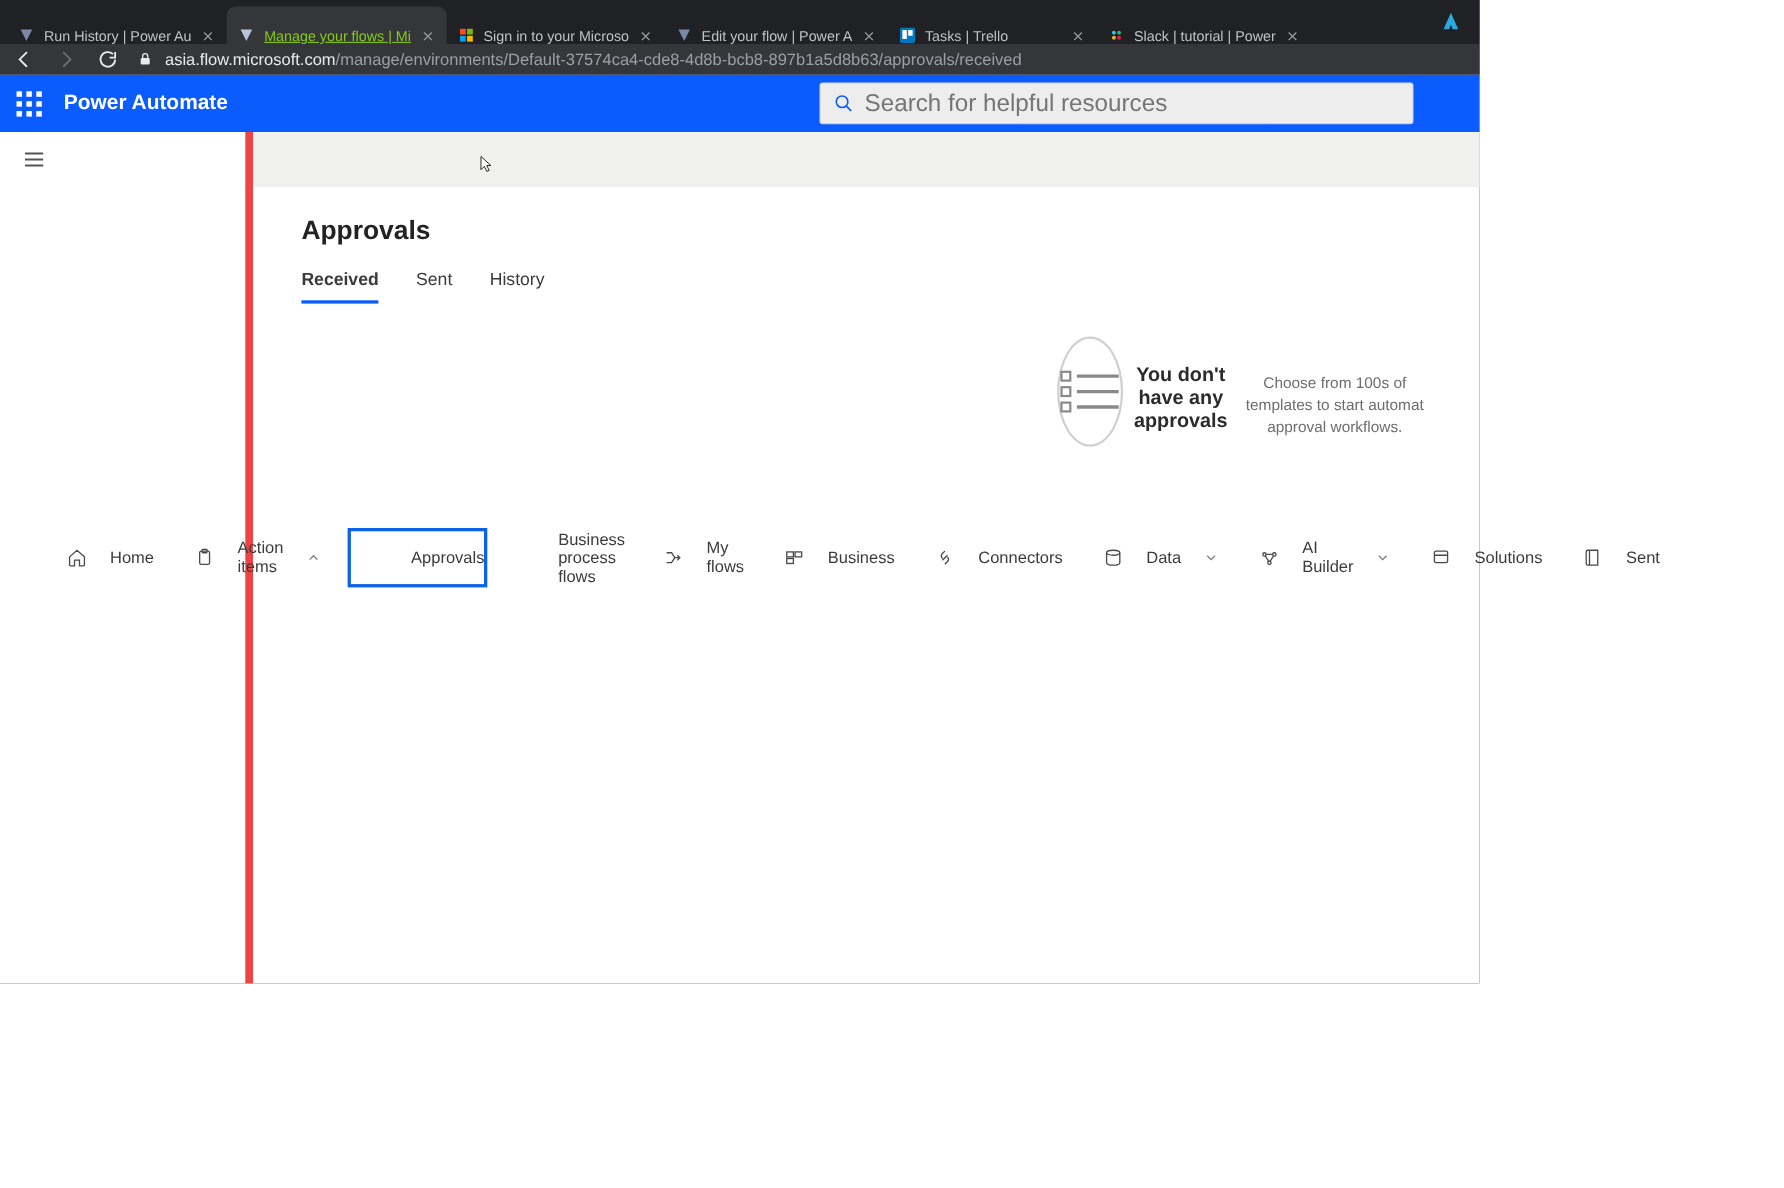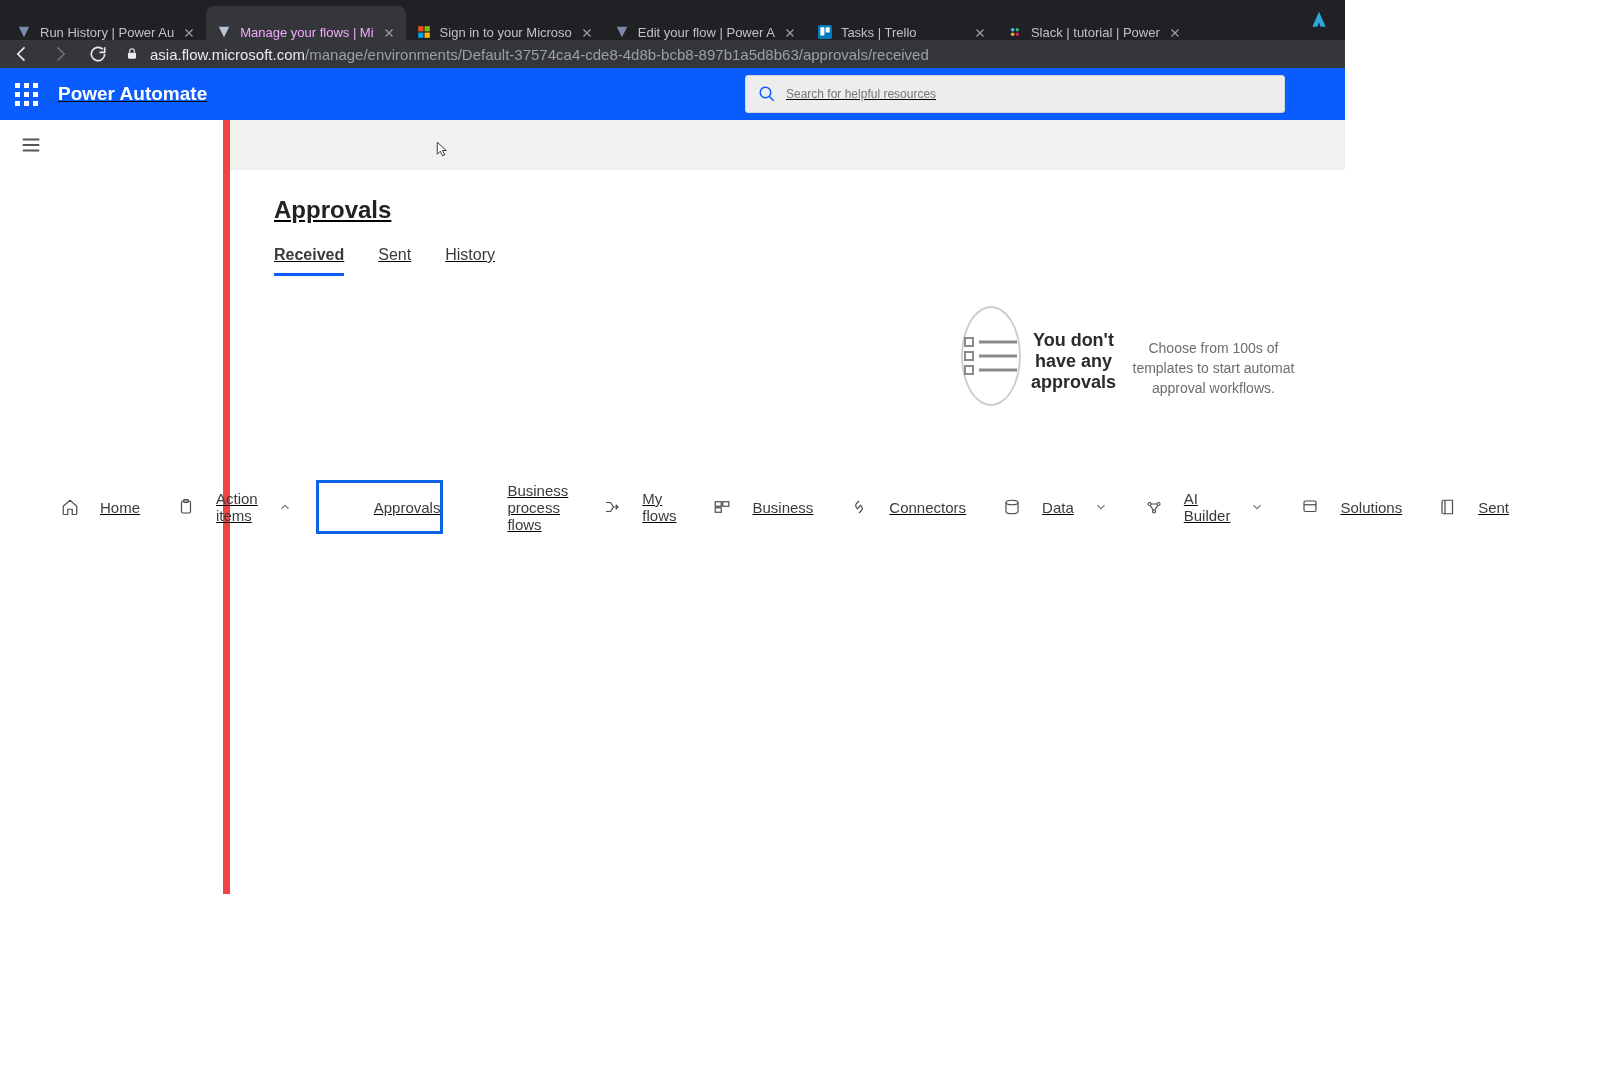--- a/index.html
+++ b/index.html
@@ -2,44 +2,44 @@
 <html><head>
 <meta charset="utf-8">
 <style>
   * { margin: 0; padding: 0; box-sizing: border-box; font-family: "Segoe UI", Arial, sans-serif; }
   body { width: 1622px; height: 1080px; background: #fff; overflow: hidden; }
 
   
   .browser { width: 1345px; height: 894px; background: #202124; display: flex; flex-direction: column; }
   .tab-strip { display: flex; align-items: center; height: 40px; background: #202124; padding: 0 6px; }
   .tab { display: flex; align-items: flex-end; gap: 8px; padding: 0 10px; height: 34px; min-width: 190px; max-width: 220px; color: #bfc2c6; font-size: 13px; border-radius: 8px 8px 0 0; margin-top: 6px; cursor: pointer; }
-  .tab.active { background: #35363a; color: #f0abfc; }
+  .tab.active { background: #35363a; color: #84cc16; text-decoration: underline; }
   .tab .favicon { width: 16px; height: 16px; flex-shrink: 0; display:flex; align-items:center; justify-content:center;}
   .tab .tab-title { flex: 1; white-space: nowrap; overflow: hidden; text-overflow: ellipsis; }
   .tab .close { width: 14px; height: 14px; color: #9aa0a6; flex-shrink:0; }
   .tab-extra { width:40px; display:flex; align-items:center; justify-content:center; color:#6ab7ff; height:40px; margin-left:auto;}
 
   .addr-bar { display: flex; align-items: center; height: 28px; background: #35363a; padding: 0 10px; gap: 14px; }
   .nav-btn { width: 24px; height: 24px; display:flex; align-items:center; justify-content:center; color:#e8eaed; }
   .nav-btn.dim { color:#6c6f73;}
   .url-box { flex: 1; display:flex; align-items:center; gap:10px; background: transparent; }
   .lock { color:#e8eaed; width:16px;height:16px; display:flex;align-items:center;justify-content:center;}
   .url { font-size: 15px; color:#9aa0a6; }
   .url .host { color:#e8eaed; }
 
   
-  .app { flex: 1; display:flex; flex-direction:column; background:#fff;text-decoration:underline; }
+  .app { flex: 1; display:flex; flex-direction:column; background:#fff; }
   .app-header { height: 52px; background: #0b5cff; display:flex; align-items:center; padding: 0 12px; gap: 18px; }
   .waffle { width: 28px; height:28px; display:grid; grid-template-columns:repeat(3,5px); grid-template-rows:repeat(3,5px); gap:4px; align-content:center; justify-content:center;}
   .waffle span{background:#fff; width:5px;height:5px;}
   .brand { color:#fff; font-size:19px; font-weight:600; }
   .search-wrap { margin-left:auto; width: 540px; margin-right: 48px;}
   .search { width:100%; height:38px; background:#ededed; border:1px solid #d6d6d6; border-radius:3px; display:flex; align-items:center; padding:0 12px; gap:10px;}
   .search svg { color:#0b5cff; }
-  .search input { border:none; background:transparent; font-size:12px; color:#555; flex:1; outline:none;}
+  .search input { border:none; background:transparent; font-size:22px; color:#555; flex:1; outline:none;}
 
   .app-body { flex:1; display:flex; min-height:0;}
   .gray-band { height:50px; background:#f1f1f0; border-bottom:1px solid #eee;}
 
   .sidebar { width: 230px; border-right:7px solid #ef4444; display:flex; flex-direction:row; padding-top:0;}
   .hamburger { height:50px; display:flex; align-items:center; padding-left:20px;}
   .hamburger svg{ color:#555; }
   .side-item { display:flex; align-items:center; gap:20px; padding: 13px 18px; color:#3b3b3b; font-size:15px; cursor:pointer; position:relative;}
   .side-item .lbl { flex:1; }
   .side-item .chev { color:#7a7a7a; width:14px;height:14px;}

